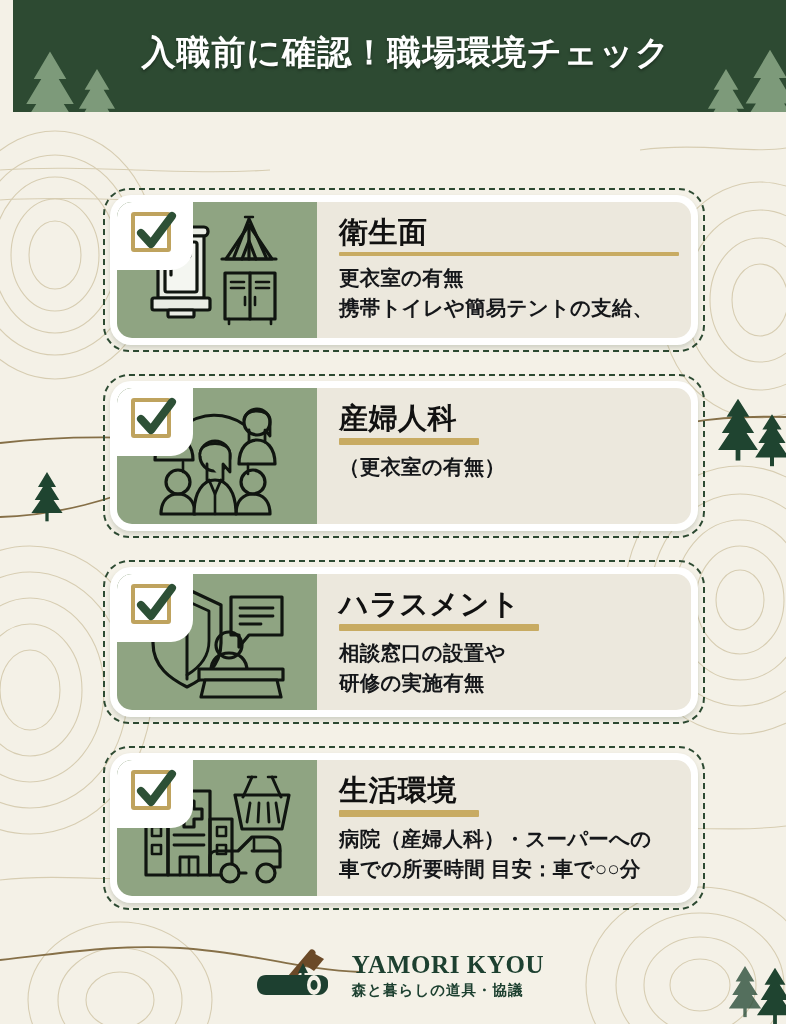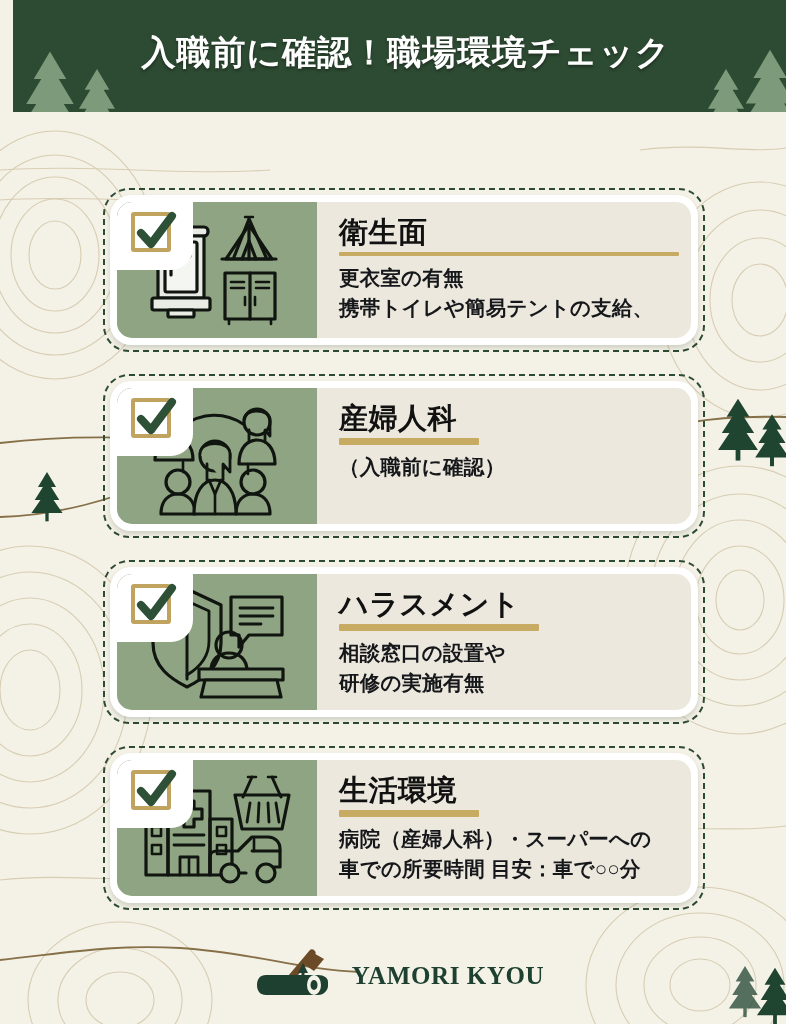--- a/index.html
+++ b/index.html
@@ -380,21 +380,21 @@
               <path d="M62,84 L68,98 L74,84" stroke-width="2.8"></path>
               <path d="M68,98 L68,118" stroke-width="2.6"></path>
               <line x1="36" y1="66" x2="36" y2="76" stroke-width="2.6"></line>
               <line x1="101" y1="68" x2="101" y2="78" stroke-width="2.6"></line>
             </svg>
           </div>
           <div class="text-panel">
             <div class="card-title">産婦人科</div>
             <div class="title-underline" style="width:140px;height:7px;"></div>
             <div class="card-desc">
-              <span class="line">（入職前に確認）</span>
+              <span class="line">（更衣室の有無）</span>
             </div>
           </div>
           <div class="check-notch">
             <div class="checkbox">
               <svg width="54" height="54" viewBox="0 0 54 54" fill="none">
                 <path d="M13,27 L23,38 L44,10" stroke="#2d5036" stroke-width="8" stroke-linecap="round" stroke-linejoin="round"></path>
               </svg>
             </div>
           </div>
         </div>
@@ -519,14 +519,15 @@
     <path d="M12,50 L64,50 C70,50 74,45 74,41 L74,37 C74,33 70,30 64,30 L12,30 C6,30 3,34 3,40 C3,46 6,50 12,50 Z" fill="#1d4030"></path>
 
     <ellipse cx="60" cy="40" rx="7" ry="10" fill="#f4f1e7"></ellipse>
     <ellipse cx="60" cy="40" rx="3.5" ry="5" fill="#1d4030"></ellipse>
 
     <path d="M44,28 L49,18 L54,28 Z" fill="#1d4030"></path>
     <rect x="47.5" y="27" width="3" height="5" fill="#1d4030"></rect>
   </svg>
   <div class="footer-text">
     <div class="brand-en">YAMORI KYOU</div>
+    <div class="brand-jp">森と暮らしの道具・協議</div>
   </div>
 </div>
 
 </body></html>

